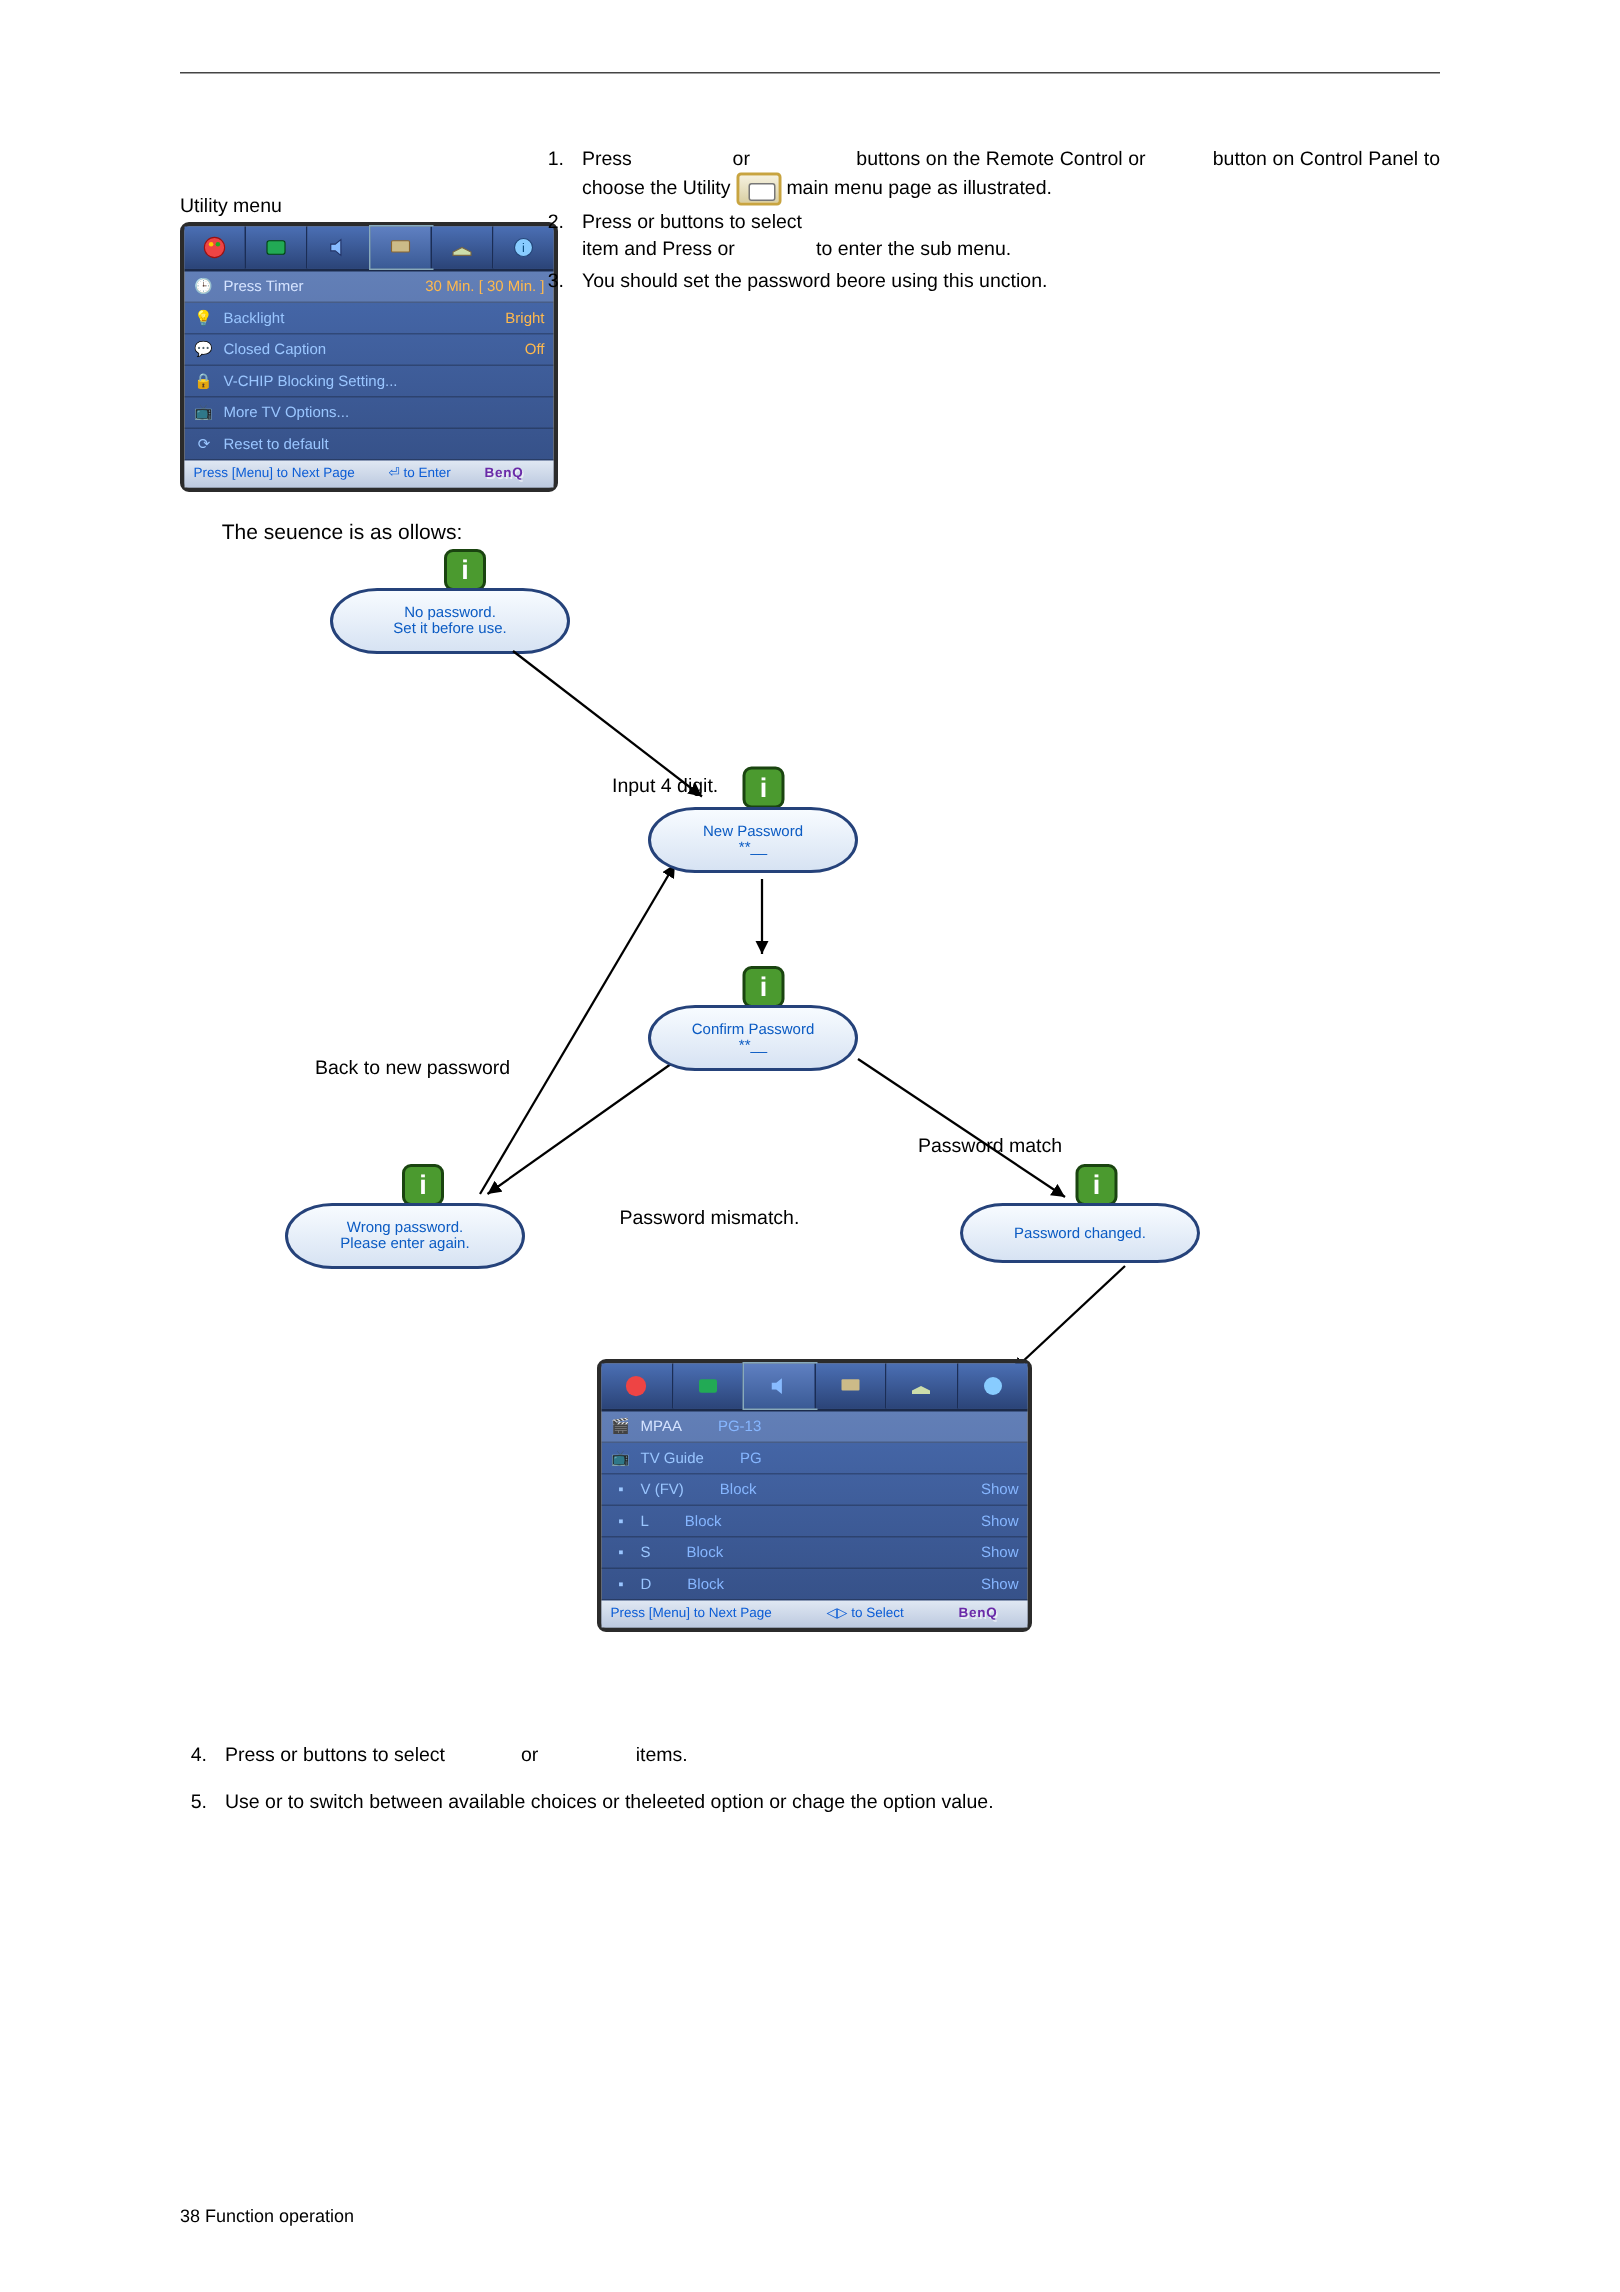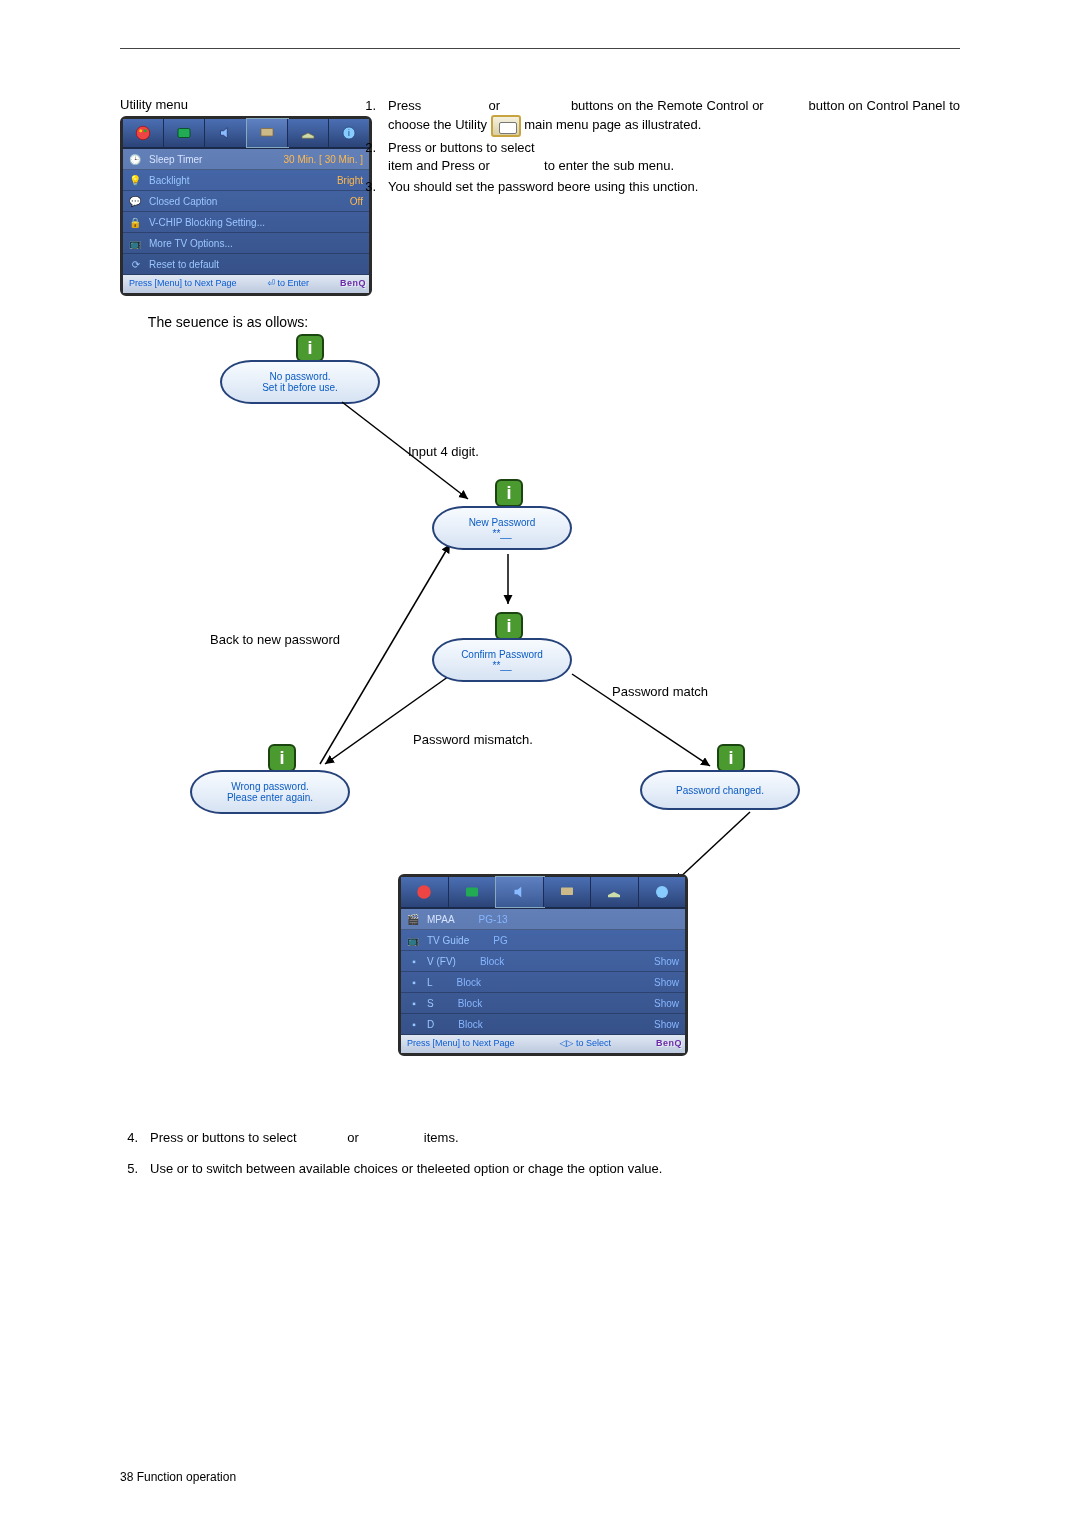--- a/index.html
+++ b/index.html
@@ -24,21 +24,21 @@
   }
   .hr {
     border: 0;
     border-top: 1px solid #444;
     margin-bottom: 48px;
   }
   .top-section {
     display: flex;
     gap: 22px;
   }
-  .left-col { width: 216px; }
+  .left-col { width: 216px; margin-top: 32px; }
   .right-col { flex: 1; }
   .section-title { font-size: 13px; margin-bottom: 4px; }
 
   
   .osd {
     border: 3px solid #2b2b2b;
     border-radius: 6px;
     background: linear-gradient(#4b6fb4, #344e84);
     width: 252px;
     font-size: 10px;
@@ -61,21 +61,21 @@
     padding: 3px 6px;
     border-bottom: 1px solid rgba(0,0,0,.25);
     gap: 6px;
   }
   .osd-row.selected { background: rgba(255,255,255,.15); color:#d5e3ff; }
   .osd-row .ico { width: 14px; height: 14px; display:inline-flex; align-items:center; justify-content:center; }
   .osd-row .label { flex: 0 0 auto; }
   .osd-row .val { margin-left: auto; color:#ffb94d; }
   .osd-footer {
     display:flex; align-items:center; justify-content:space-between;
-    padding: 3px 3px 5px 6px;
+    padding: 3px 20px 5px 6px;
     color: #0b5cd5;
     background: linear-gradient(#e0e8f3,#bcc9df);
     font-size: 9px;
   }
   .benq-logo {
     font-family: Arial; font-weight: 900; color: #6a2aa8; letter-spacing:.5px;
     text-shadow: 1px 1px 0 rgba(255,255,255,.6);
   }
 
   .seq-line { font-size: 14px; margin-top: 18px; margin-bottom: 4px; text-align: center; }
@@ -119,21 +119,21 @@
   .bubble.small { min-width: 140px; align-items: center; }
   .info-badge {
     position: absolute;
     width: 28px; height: 28px;
     background: #4b9a2f;
     border: 2px solid #1a4410;
     border-radius: 6px;
     display:flex; align-items:center; justify-content:center;
     color:#fff; font-weight:bold; font-size:18px;
   }
-  .flow-label { position:absolute; font-size:13px; color:#000; }
+  .flow-label { position:absolute; font-size:13px; color:#000;margin-top:40px; }
 
   
   .osd2 {
     position: absolute;
     border: 3px solid #2b2b2b;
     border-radius: 6px;
     background: linear-gradient(#4b6fb4, #344e84);
     width: 290px;
     font-size: 10px;
     color: #9ac6ff;
@@ -193,21 +193,21 @@
           <div class="osd-tab">
             <svg class="svgico" viewBox="0 0 24 24">
                 <circle cx="12" cy="12" r="8" fill="#8cf" stroke="#247"></circle>
                 <text x="12" y="16" font-size="11" text-anchor="middle" fill="#047">i</text>
               </svg>
           </div>
         </div>
 
         <div class="osd-row selected">
           <span class="ico">🕒</span>
-          <span class="label">Sleep Timer</span>
+          <span class="label">Press Timer</span>
           <span class="val">30   Min.   [   30   Min. ]</span>
         </div>
         <div class="osd-row">
           <span class="ico">💡</span>
           <span class="label">Backlight</span>
           <span class="val">Bright</span>
         </div>
         <div class="osd-row">
           <span class="ico">💬</span>
           <span class="label">Closed Caption</span>

